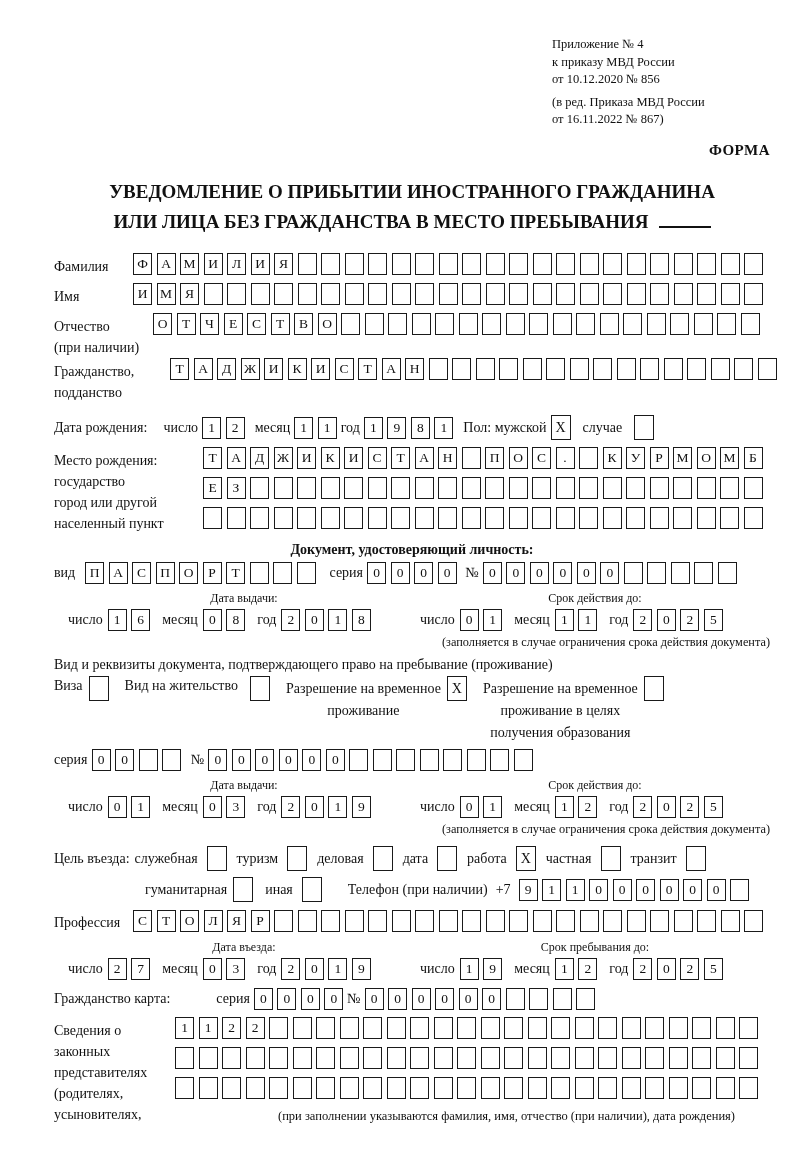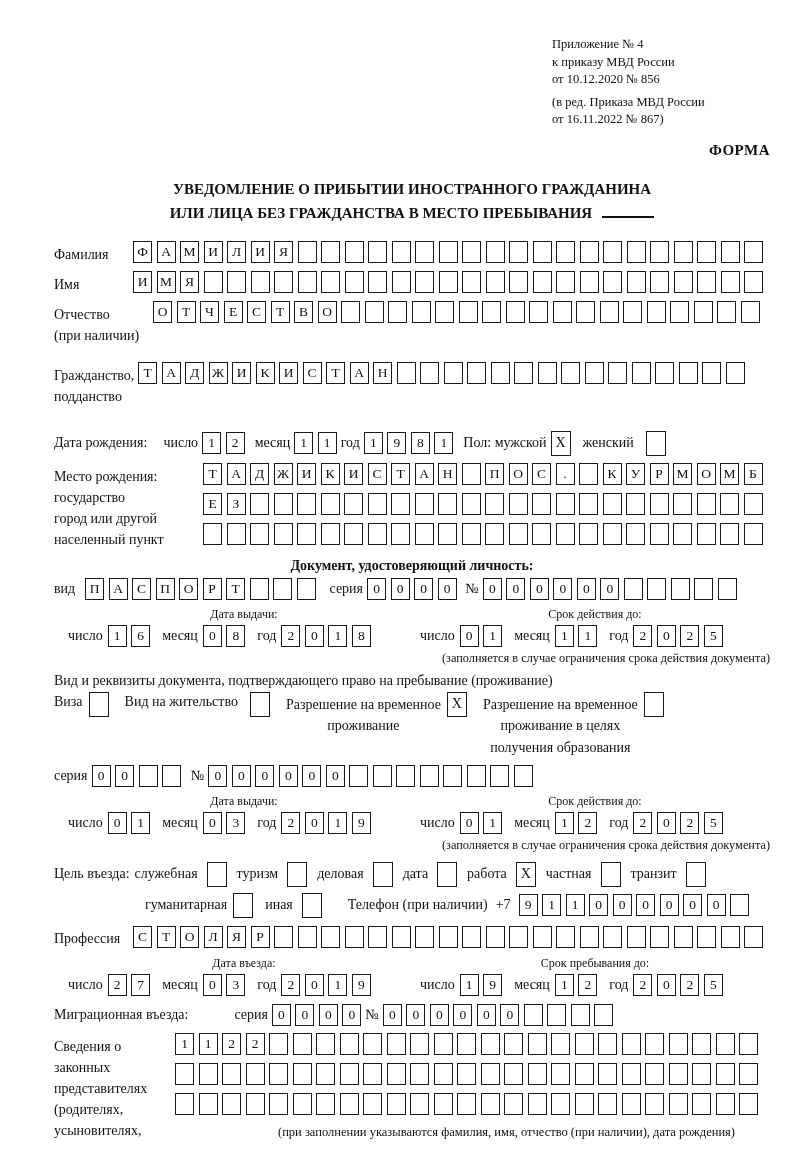--- a/index.html
+++ b/index.html
@@ -9,21 +9,21 @@
     font-family:"Liberation Serif", serif; color:#111;
   }
   .page { padding:36px 30px 0 54px; }
 
   
   .hdr { margin-left:498px; font-size:12.5px; line-height:1.4; }
   .hdr .gap { margin-top:5px; }
   .forma { text-align:right; font-weight:bold; font-size:15px; margin-top:13px; letter-spacing:0.5px; }
 
   
-  .title { text-align:center; font-weight:bold; font-size:15px; margin:18px -20px 0; line-height:1.6; }
+  .title { text-align:center; font-weight:bold; font-size:19px; margin:18px -20px 0; line-height:1.6; }
   .uline { display:inline-block; width:52px; border-bottom:2px solid #111; margin-left:10px; height:12px; }
   .sheading { text-align:center; font-weight:bold; font-size:14.2px; margin:20px -24px 0; white-space:nowrap; }
 
   
   .frow { display:flex; align-items:flex-start; margin-top:6px; }
   .flabel { font-size:14px; line-height:1.5; padding-top:3px; flex:none; }
   .w79 { width:79px; } .w99 { width:99px; } .w84 { width:84px; } .w149 { width:149px; } .w121 { width:121px; }
   .boxrow { display:flex; gap:4.5px; flex:none; }
   .box {
     width:19px; height:22px; border:1.7px solid #1a1a1a; flex:none;
@@ -188,21 +188,21 @@
         <span class="box"></span>
         <span class="box"></span>
         <span class="box"></span>
         <span class="box"></span>
         <span class="box"></span>
         <span class="box"></span>
         <span class="box"></span>
       </div>
   </div>
 
-  <div class="frow" style="margin-top:16px;">
+  <div class="frow" style="margin-top:0;gap:32px;">
     <div class="flabel w84">
       <div>Гражданство,</div>
       <div>подданство</div>
     </div>
     <div class="boxrow">
         <span class="box">Т</span>
         <span class="box">А</span>
         <span class="box">Д</span>
         <span class="box">Ж</span>
         <span class="box">И</span>
@@ -223,42 +223,42 @@
         <span class="box"></span>
         <span class="box"></span>
         <span class="box"></span>
         <span class="box"></span>
         <span class="box"></span>
         <span class="box"></span>
         <span class="box"></span>
       </div>
   </div>
 
-  <div class="inline-row" style="margin-top:24px;align-items:center;">
+  <div class="inline-row" style="margin-top:12px;align-items:center;">
     <span class="lbl lbl-first" style="padding-right:12px;">Дата рождения:</span>
     <span class="lbl">число</span>
     <span class="boxrow">
         <span class="box">1</span>
         <span class="box">2</span>
       </span>
     <span class="lbl" style="padding-left:10px;">месяц</span>
     <span class="boxrow">
         <span class="box">1</span>
         <span class="box">1</span>
       </span>
     <span class="lbl">год</span>
     <span class="boxrow">
         <span class="box">1</span>
         <span class="box">9</span>
         <span class="box">8</span>
         <span class="box">1</span>
       </span>
     <span class="lbl" style="padding-left:10px;">Пол: мужской</span>
     <span class="cbx" style="margin-left:0;">X</span>
-    <span class="lbl" style="padding-left:12px;">женский</span>
+    <span class="lbl" style="padding-left:12px;">случае</span>
     <span class="cbx" style="margin-left:8px;"></span>
   </div>
 
   <div class="frow" style="margin-top:7px;">
     <div class="flabel w149">
       <div>Место рождения:</div>
       <div>государство</div>
       <div>город или другой</div>
       <div>населенный пункт</div>
     </div>
@@ -647,21 +647,21 @@
             <span class="box">2</span>
             <span class="box">0</span>
             <span class="box">2</span>
             <span class="box">5</span>
           </span>
       </div>
     </div>
   </div>
 
   <div class="inline-row" style="margin-top:8px;">
-    <span class="lbl lbl-first">Миграционная въезда:</span>
+    <span class="lbl lbl-first">Гражданство карта:</span>
     <span class="lbl" style="padding-left:42px;">серия</span>
     <span class="boxrow">
         <span class="box">0</span>
         <span class="box">0</span>
         <span class="box">0</span>
         <span class="box">0</span>
       </span>
     <span class="lbl">№</span>
     <span class="boxrow">
         <span class="box">0</span>

